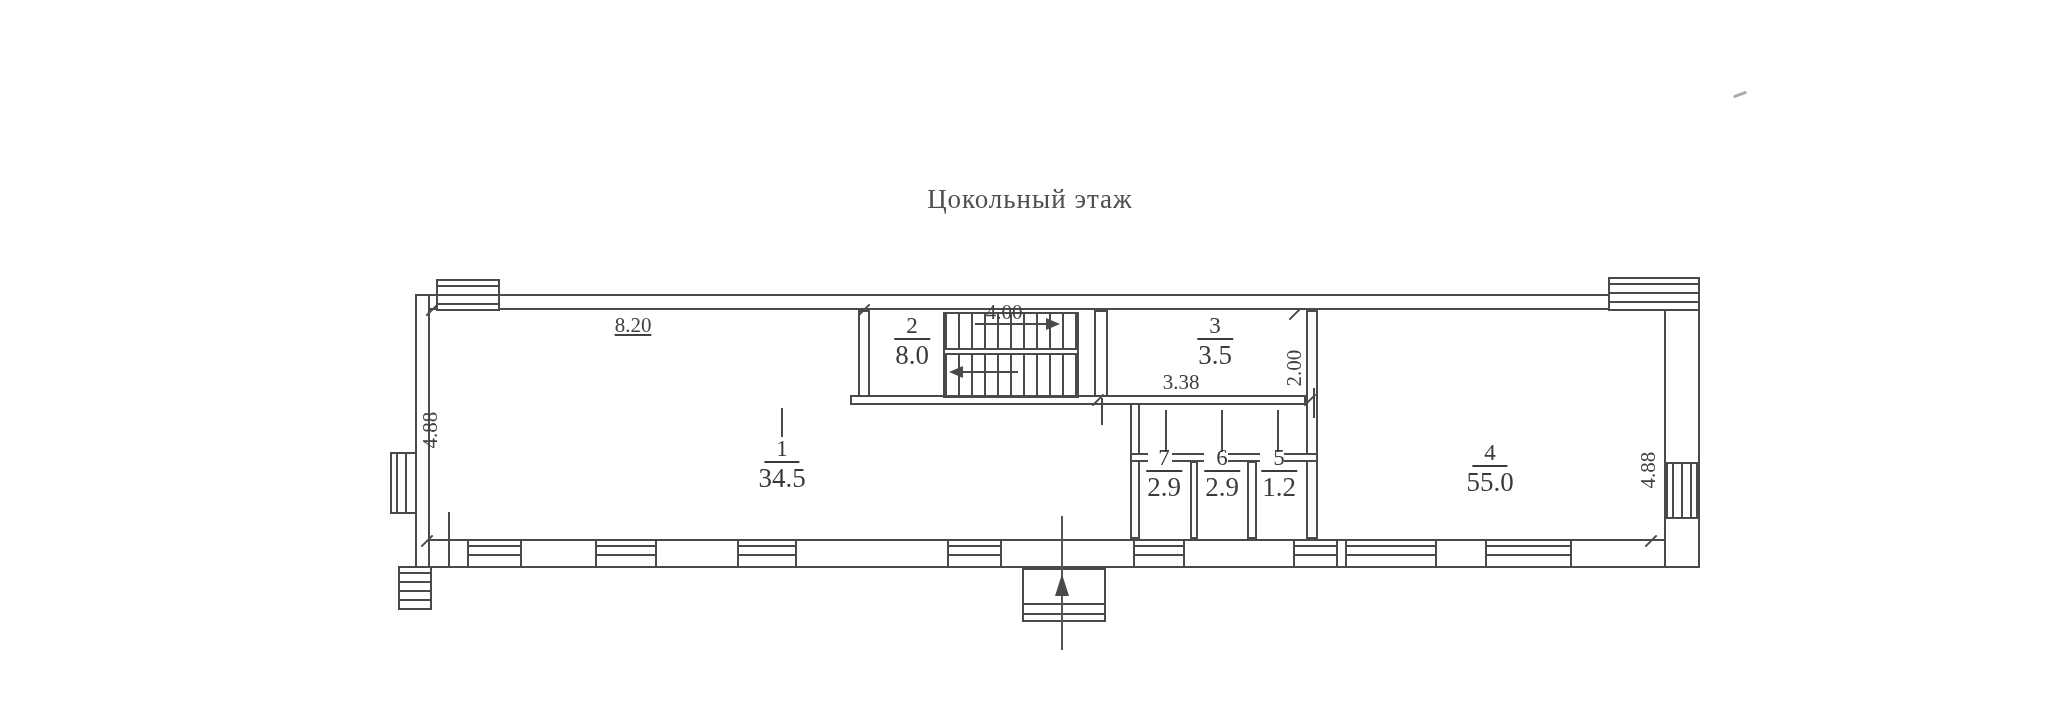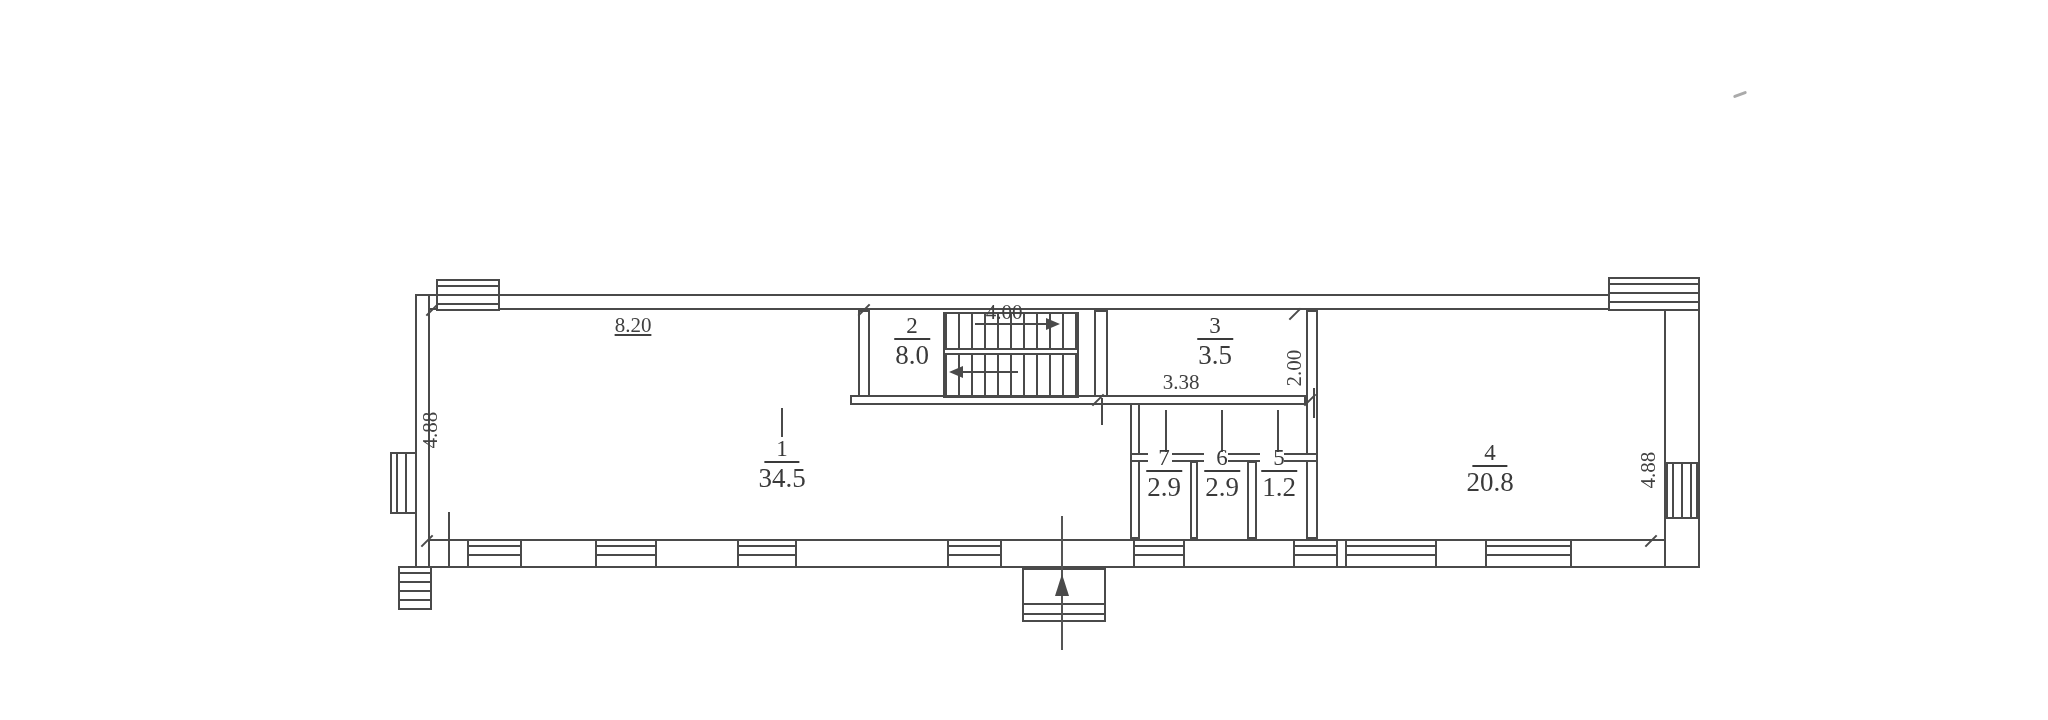--- a/index.html
+++ b/index.html
@@ -36,20 +36,21 @@
   .dim{position:absolute;font-size:21px;color:#414141;transform:translateX(-50%);white-space:nowrap;}
   .vdim{position:absolute;font-size:21px;color:#414141;transform:translate(-50%,-50%) rotate(-90deg);white-space:nowrap;}
   .tick{position:absolute;width:2px;height:16px;background:var(--ln);transform:rotate(45deg);}
   .stray{position:absolute;width:14px;height:3px;background:#aaa;transform:rotate(-20deg);border-radius:2px;}
 </style>
 </head>
 <body>
 
 <div id="sheet">
 
+  <div class="title" style="left:1030px;top:184px;">Цокольный этаж</div>
   <div class="stray" style="left:1733px;top:93px;"></div>
 
   <div class="wall" style="left:415px;top:294px;width:1285px;height:16px;"></div>
   <div class="wall" style="left:415px;top:539px;width:1285px;height:29px;"></div>
   <div class="wall" style="left:415px;top:294px;width:15px;height:274px;"></div>
   <div class="wall" style="left:1664px;top:294px;width:36px;height:274px;"></div>
 
   <div class="wall thin" style="left:858px;top:310px;width:12px;height:95px;"></div>
   <div class="wall thin" style="left:1094px;top:310px;width:14px;height:95px;"></div>
   <div class="wall thin" style="left:850px;top:395px;width:456px;height:10px;"></div>
@@ -119,21 +120,21 @@
   <div class="room-lbl" style="left:912px;top:314px;">
     <span class="num">2</span>
     <span class="ar">8.0</span>
   </div>
   <div class="room-lbl" style="left:1215px;top:314px;">
     <span class="num">3</span>
     <span class="ar">3.5</span>
   </div>
   <div class="room-lbl" style="left:1490px;top:441px;">
     <span class="num">4</span>
-    <span class="ar">20.8</span>
+    <span class="ar">55.0</span>
   </div>
   <div class="room-lbl" style="left:1279px;top:446px;">
     <span class="num">5</span>
     <span class="ar">1.2</span>
   </div>
   <div class="room-lbl" style="left:1222px;top:446px;">
     <span class="num">6</span>
     <span class="ar">2.9</span>
   </div>
   <div class="room-lbl" style="left:1164px;top:446px;">

